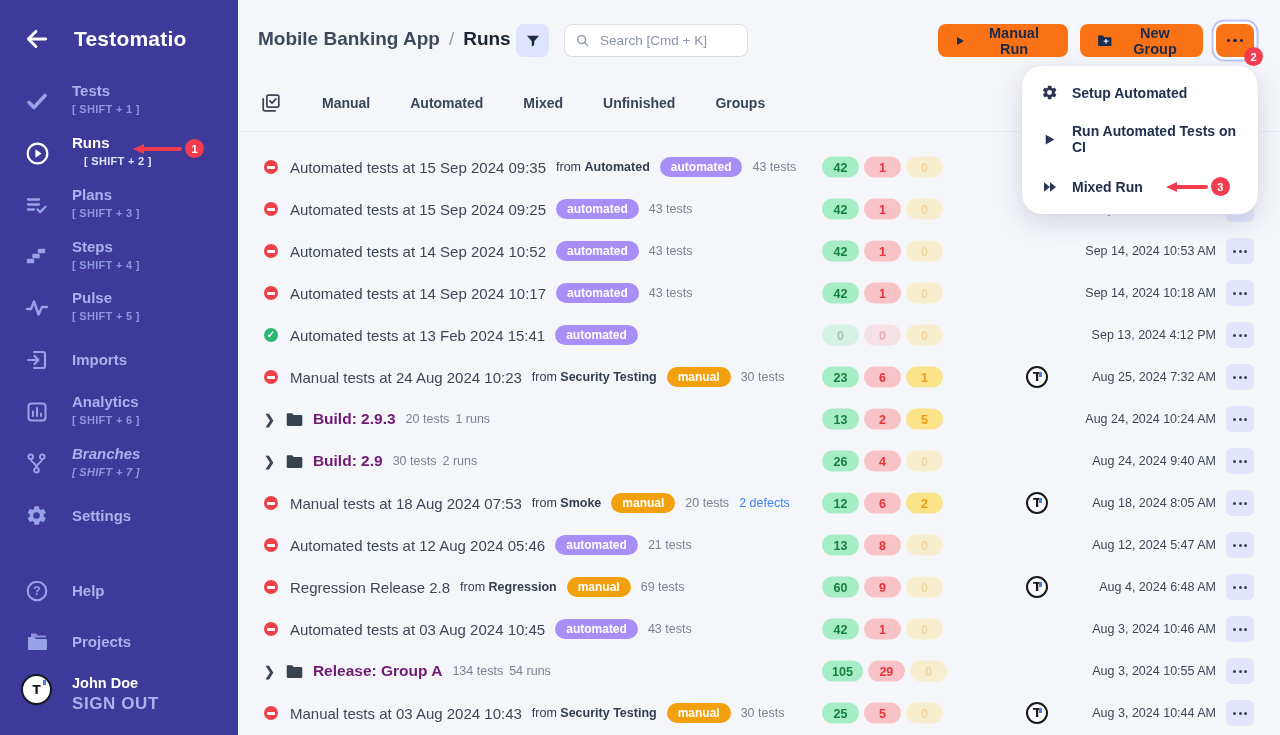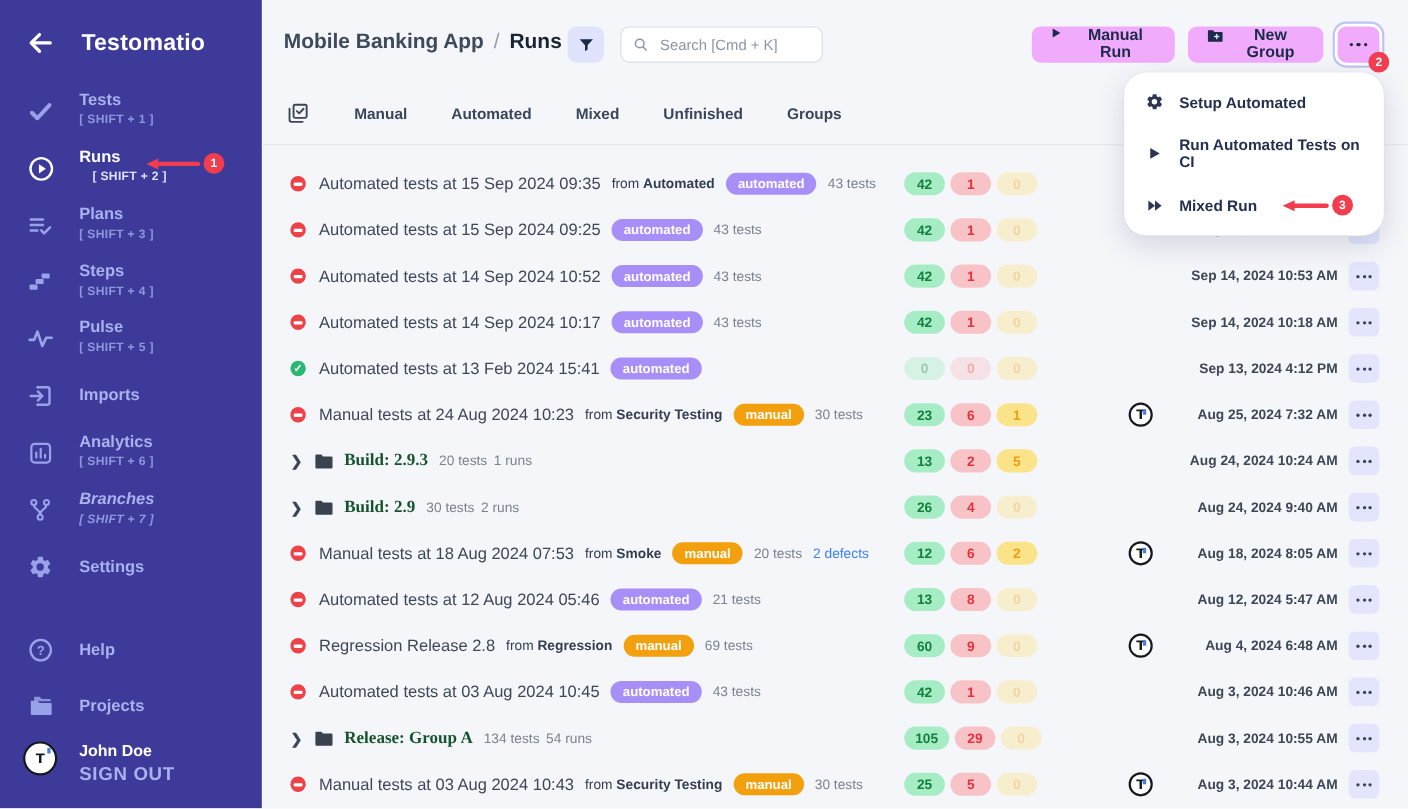--- a/index.html
+++ b/index.html
@@ -46,22 +46,22 @@
   .bc-sep{color:#949dab;font-weight:400;}
   .bc-page{color:#1b2433;}
   .icon-btn{position:absolute;width:33px;height:33px;border-radius:8px;background:#dfe3fc;border:none;cursor:pointer;
             display:flex;align-items:center;justify-content:center;color:#1d2b4a;}
   .filter-btn{left:278px;top:24px;}
   .search{position:absolute;left:326px;top:24px;width:184px;height:33px;background:#fff;border:1px solid #d9dde4;
           border-radius:8px;display:flex;align-items:center;padding:0 10px;gap:8px;box-sizing:border-box;}
   .search input{border:none;outline:none;flex:1;font-size:13.5px;color:#56606e;background:transparent;
                 font-family:"Liberation Sans",sans-serif;width:100%;}
   .search input::placeholder{color:#8b95a6;}
-  .act-btn{position:absolute;top:24px;height:33px;border:none;border-radius:8px;background:#f0abfc;color:#1c2b4a;
-           font-size:14.5px;font-weight:700;display:flex;gap:10px;padding:0 16px;cursor:pointer;
+  .act-btn{position:absolute;top:24px;height:33px;border:none;border-radius:8px;background:#f97316;color:#1c2b4a;
+           font-size:14.5px;font-weight:700;display:flex;align-items:center;gap:10px;padding:0 16px;cursor:pointer;
            font-family:"Liberation Sans",sans-serif;box-sizing:border-box;}
   .btn-manual{left:700px;width:130px;}
   .btn-group{left:842px;width:123px;}
   .btn-more{left:978px;width:38px;padding:0;justify-content:center;
             box-shadow:0 0 0 2.5px #fff,0 0 0 4.5px #bdc4f4;}
   .more-badge{position:absolute;right:-9px;bottom:-9px;width:19px;height:19px;border-radius:50%;background:#f23d4e;
               color:#fff;font-size:11px;font-weight:700;display:flex;align-items:center;justify-content:center;z-index:70;}
   .dots{display:flex;gap:3px;align-items:center;}
   .dots i{width:3.5px;height:3.5px;border-radius:50%;background:#1d2640;}
 
@@ -75,40 +75,40 @@
   .row{position:relative;height:42px;}
   .row-left{position:absolute;left:26px;top:0;bottom:0;right:450px;display:flex;align-items:center;gap:10px;white-space:nowrap;}
   .st-icon{width:14px;height:14px;border-radius:50%;position:relative;flex:none;margin-right:2px;}
   .st-icon.fail{background:#ee4248;}
   .st-icon.fail::after{content:"";position:absolute;left:3px;right:3px;top:6px;height:2.5px;background:#fff;border-radius:1px;}
   .st-icon.pass{background:#28b871;}
   .st-icon.pass::after{content:"✓";position:absolute;left:0;right:0;top:0.5px;text-align:center;color:#fff;font-size:10px;font-weight:700;}
   .chev{color:#3d4656;font-size:13px;font-weight:700;flex:none;margin-right:1px;}
   .fold{color:#39424f;flex:none;}
   .row-title{font-size:15px;font-weight:500;color:#3e4757;cursor:pointer;}
-  .row.group .row-title{font-weight:700;color:#14532d;font-size:15.5px;font-family:Liberation Serif, serif;}
+  .row.group .row-title{font-weight:700;color:#701a75;font-size:15.5px;}
   .row-from{font-size:12.5px;color:#333d4f;}
   .row-from i{font-style:normal;font-weight:400;}
   .row-from b{font-weight:700;}
   .row-badge{font-size:12px;font-weight:700;color:#fff;padding:3px 11px;border-radius:11px;line-height:1.2;}
   .row-badge.automated{background:#a88ff8;}
   .row-badge.manual{background:#f3a00e;}
   .row-tests,.row-runs{font-size:12.5px;color:#7a828f;}
   .row-runs{margin-left:-4px;}
   .row-defects{font-size:12.5px;color:#3b82f6;font-weight:500;cursor:pointer;text-decoration:none;}
   .row-pills{position:absolute;left:584px;top:50%;transform:translateY(-50%);display:flex;gap:5px;}
   .pill{height:21px;border-radius:11px;padding:0 10px;min-width:37px;box-sizing:border-box;display:inline-flex;
         align-items:center;justify-content:center;font-size:12.5px;font-weight:700;}
   .pill.pass{background:#a6edc5;color:#157f3e;}
   .pill.fail{background:#f8c3c6;color:#e5333d;}
   .pill.skip{background:#fbe389;color:#ef9d16;}
   .pill.faded{opacity:.38;}
   .row-avatar{position:absolute;left:788px;top:50%;transform:translateY(-50%);}
   .row-date{position:absolute;right:64px;top:50%;transform:translateY(-50%);width:220px;text-align:right;
-            font-size:12.5px;font-weight:700;color:#3e4756;}
+            font-size:12.5px;font-weight:400;color:#3e4756;}
   .row-more{position:absolute;right:26px;top:50%;transform:translateY(-50%);width:28px;height:26px;border:none;
             border-radius:6px;background:#e2e5fb;cursor:pointer;display:flex;align-items:center;justify-content:center;}
   .row-more i{width:3px;height:3px;border-radius:50%;background:#39415a;}
   .row-more .dots{gap:2.5px;}
 
   
   .dropdown{position:absolute;left:784px;top:66px;width:236px;background:#fff;border-radius:20px;padding:7px 0;
             box-shadow:0 8px 26px rgba(40,45,90,.16),0 0 0 1px #f0f1f6;z-index:50;}
   .dd-item{display:flex;align-items:center;gap:14px;padding:11px 19px;font-size:14px;font-weight:700;color:#23304e;cursor:pointer;}
   .dd-item .dd-ic{color:#2a3652;width:17px;display:flex;justify-content:center;flex:none;}

